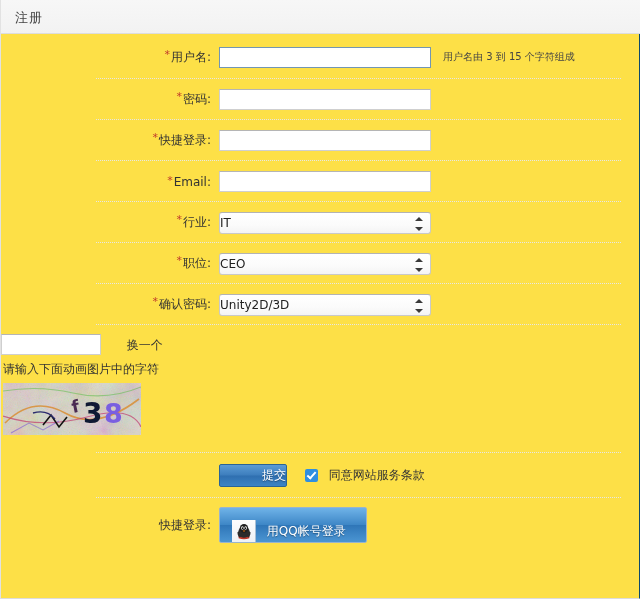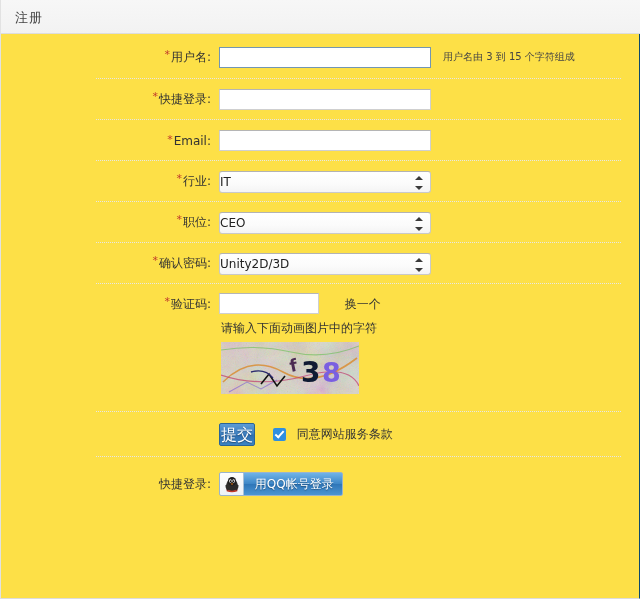--- a/index.html
+++ b/index.html
@@ -170,28 +170,28 @@
   .captcha-img {
     width: 138px; height: 52px;
     border: 0;
     display: block;
     margin-left: 2px;
   }
 
   
   .submit-btn {
     display: inline-block;
-    width: 36px; height: 23px;
+    width: 68px; height: 23px;
     border: 1px solid #2a6496;
     border-radius: 2px;
     background: linear-gradient(to bottom, #5b9bd5 0%, #3d7ebd 48%, #2f6fb0 52%, #3c84c4 100%);
     color: #ffffff;
-    font-size: 16px;
+    font-size: 12px;
     line-height: 21px;
-    text-align: center;
+    text-align: right;
     cursor: pointer;
     vertical-align: middle;
     text-shadow: 0 1px 1px rgba(0,0,0,.35);
   }
   .checkbox {
     display: inline-block;
     width: 13px; height: 13px;
     border-radius: 2px;
     background: #2f8fe0;
     vertical-align: middle;
@@ -212,29 +212,29 @@
     font-size: 12px;
     color: #333;
     margin-left: 7px;
     vertical-align: middle;
     cursor: pointer;
   }
 
   
   .qq-btn {
     display: inline-block;
-    height: 24px;
+    height: 36px;
     border: 1px solid #9ab4cc;
     border-radius: 2px;
     background: linear-gradient(to bottom, #6fb3e8 0%, #3d86c6 50%, #2f76b8 51%, #4b95d2 100%);
     cursor: pointer;
     vertical-align: middle;
     overflow: hidden;
     white-space: nowrap;
-    padding: 0;
+    padding: 12px;
   }
   .qq-icon-wrap {
     display: inline-block;
     width: 24px; height: 22px;
     background: linear-gradient(to bottom, #fdfdfd 0%, #eef2f6 100%);
     border-right: 1px solid #a8c0d6;
     vertical-align: top;
     text-align: center;
     position: relative;
   }
@@ -264,20 +264,27 @@
 
       <div class="row" style="height:44px;">
         <div class="label"><span class="star">*</span><span>用户名:</span></div>
         <div class="field">
           <input class="txt focused" type="text" value="" placeholder="" style="">
           <span class="hint">用户名由 3 到 15 个字符组成</span>
         </div>
         <div class="divider" style="bottom:0;"></div>
       </div>
 
+      <div class="row">
+        <div class="label"><span class="star">*</span><span>密码:</span></div>
+        <div class="field">
+          <input class="txt" type="password" value="" placeholder="" style="">
+        </div>
+        <div class="divider" style="bottom:0;"></div>
+      </div>
 
       <div class="row">
         <div class="label"><span class="star">*</span><span>快捷登录:</span></div>
         <div class="field">
           <input class="txt" type="password" value="" placeholder="" style="">
         </div>
         <div class="divider" style="bottom:0;"></div>
       </div>
 
       <div class="row">
@@ -324,21 +331,20 @@
             <span class="sel-arrows">
               <span class="up"></span>
                 <span class="dn"></span>
             </span>
           </div>
         </div>
         <div class="divider" style="bottom:0;"></div>
       </div>
 
       <div class="row tall" style="align-items:flex-start; padding-top:9px; padding-bottom:10px;">
-        <div class="label" style="padding-top:3px;"><span class="star">*</span><span>验证码:</span></div>
         <div class="field captcha-block">
           <div>
             <input class="txt small" type="text" value="" style="">
             <a class="link">换一个</a>
           </div>
           <div class="captcha-note">请输入下面动画图片中的字符</div>
           <svg class="captcha-img" viewBox="0 0 138 52" preserveAspectRatio="none">
             <defs>
               <filter id="noise">
                 <feTurbulence type="fractalNoise" baseFrequency="0.9" numOctaves="3" stitchTiles="stitch"></feTurbulence>

